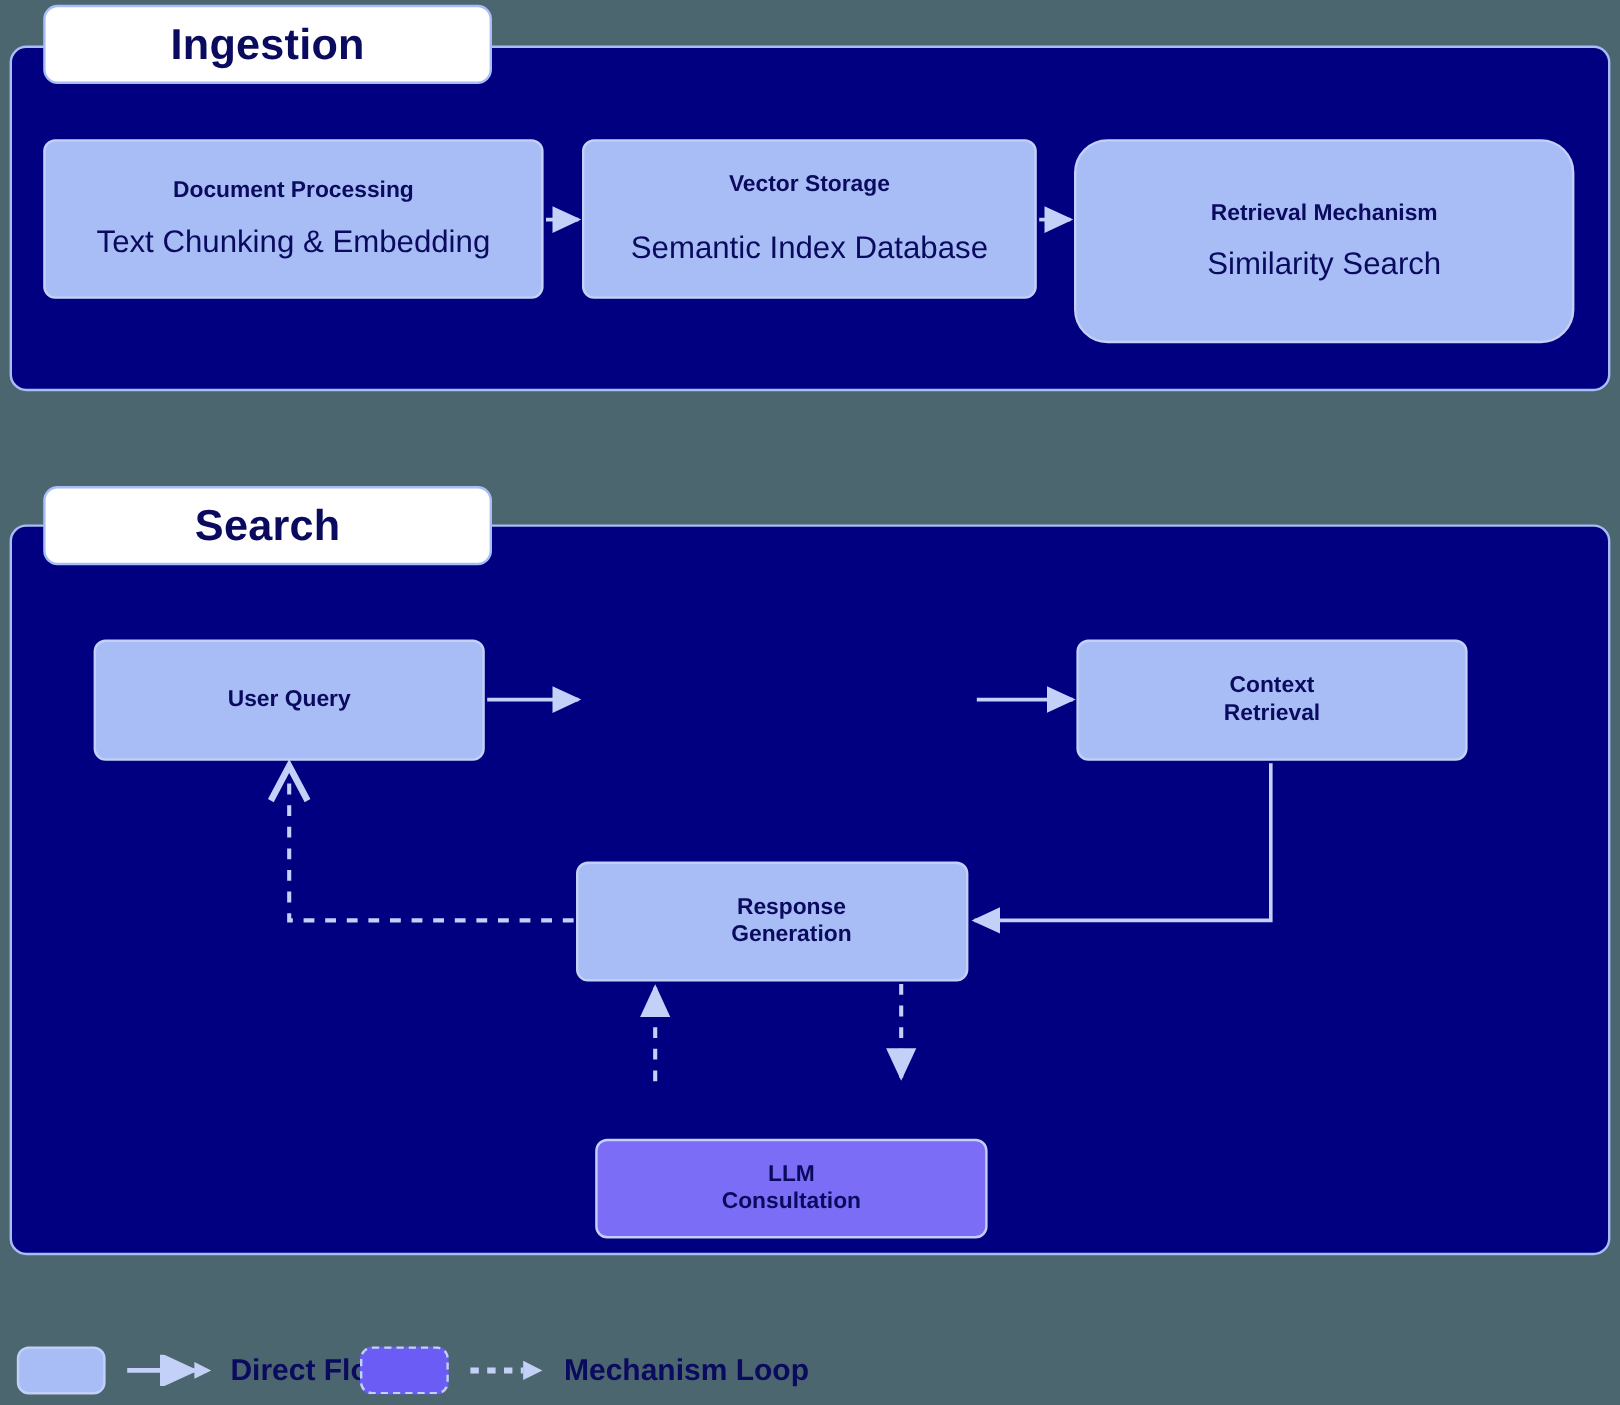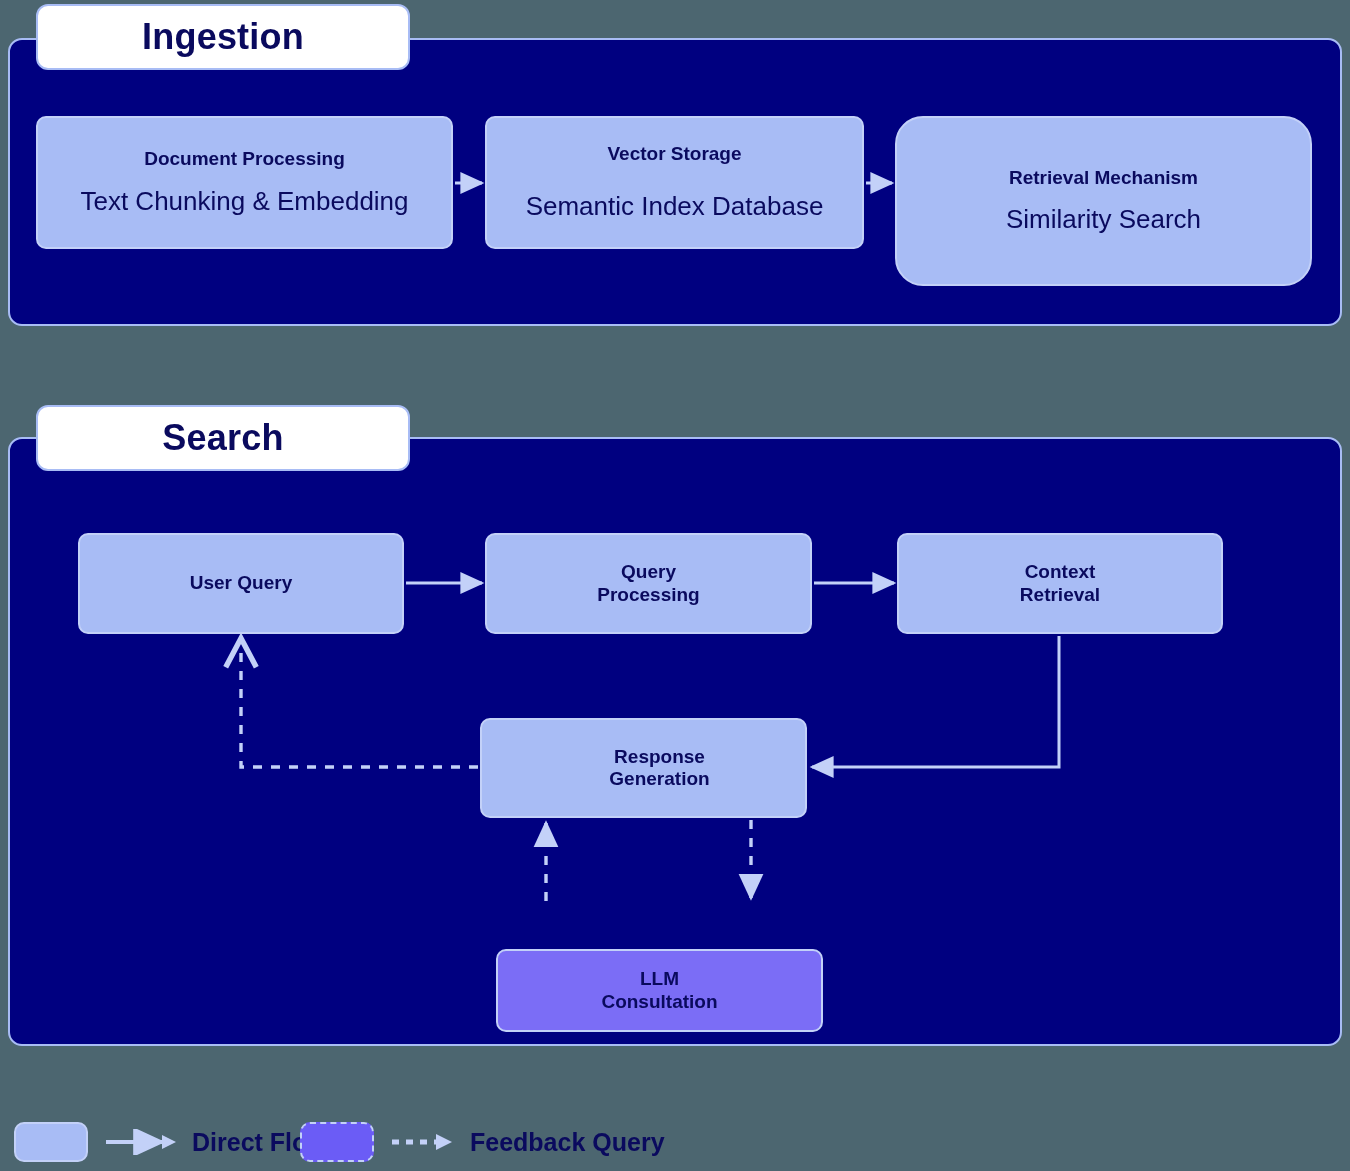--- a/index.html
+++ b/index.html
@@ -191,24 +191,20 @@
   </div>
 
   <div class="cluster" id="cluster-search"></div>
 
   <div class="cluster-title" id="title-search">Search</div>
 
   <div class="node" id="node-user-query">
     <div class="node-title">User Query</div>
   </div>
 
-  <div class="node two-line" id="node-query-processing">
-    <div class="node-title">Query
-Processing</div>
-  </div>
 
   <div class="node two-line" id="node-context-retrieval">
     <div class="node-title">Context
 Retrieval</div>
   </div>
 
   <div class="node two-line" id="node-response-generation">
     <div class="node-title">Response
 Generation</div>
   </div>
@@ -262,18 +258,18 @@
     </div>
 
     <div class="legend-item" id="legend-feedback">
       <div class="legend-swatch dashed"></div>
       <div class="legend-arrow-gap"></div>
       <svg width="66" height="26">
         <line x1="2" y1="13" x2="46" y2="13" stroke="#c3d1f8" stroke-width="5" stroke-dasharray="7 7"></line>
         <path d="M46,5 L62,13 L46,21 z" fill="#c3d1f8"></path>
       </svg>
       <div class="legend-text-gap"></div>
-      <div class="legend-label">Feedback Query</div>
+      <div class="legend-label">Mechanism Loop</div>
     </div>
 
   </div>
 
 </div>
 
 </body></html>

